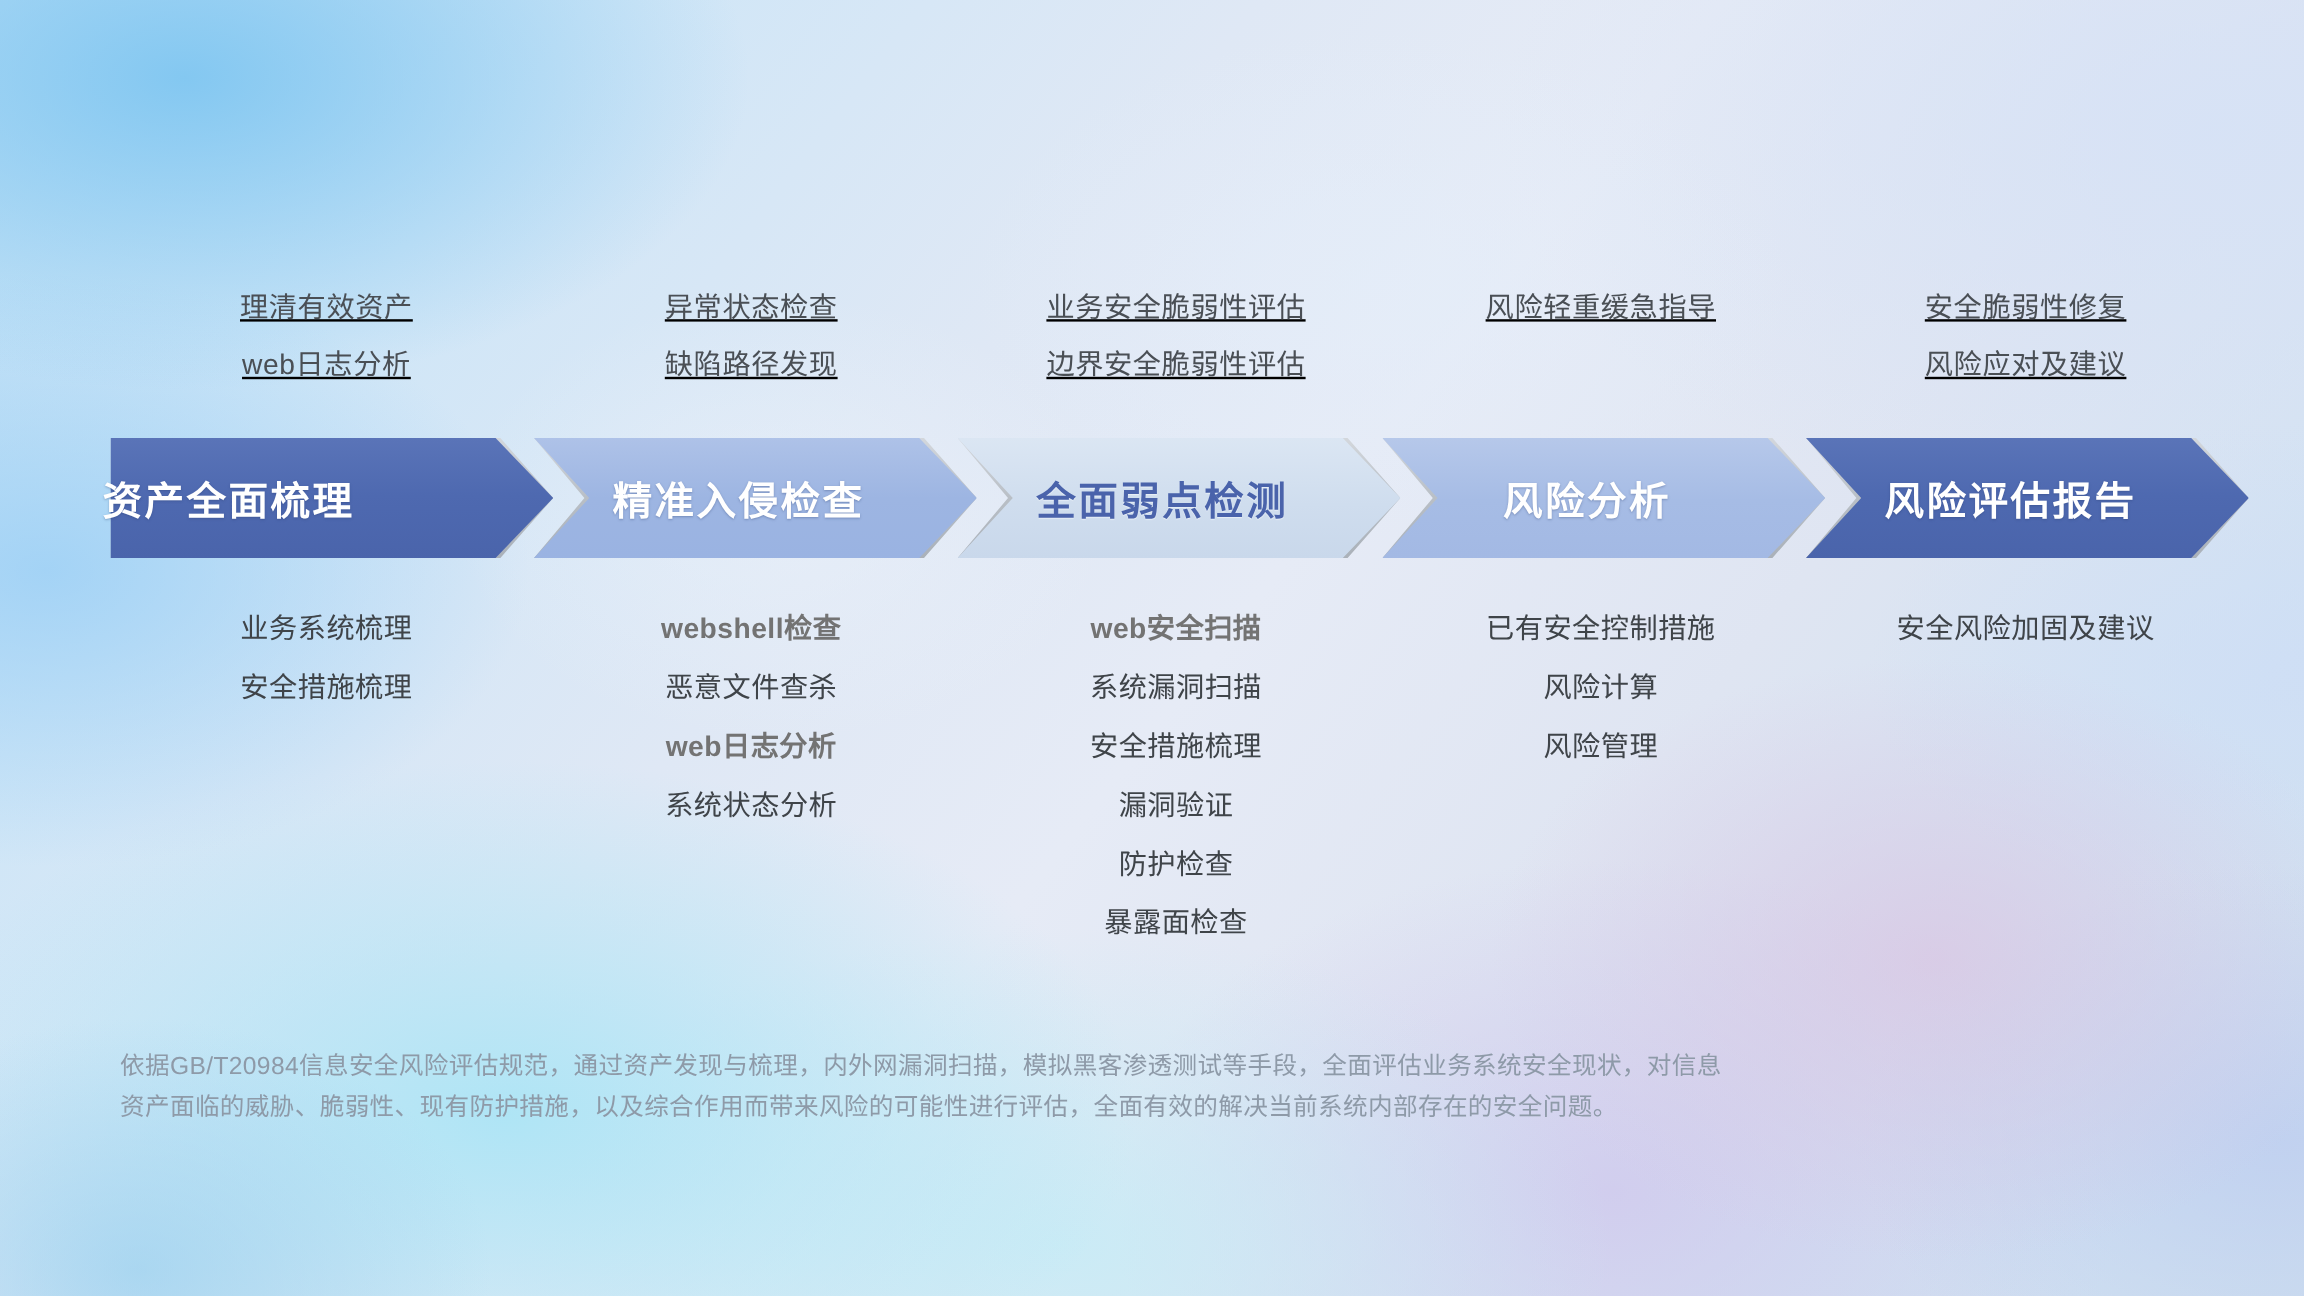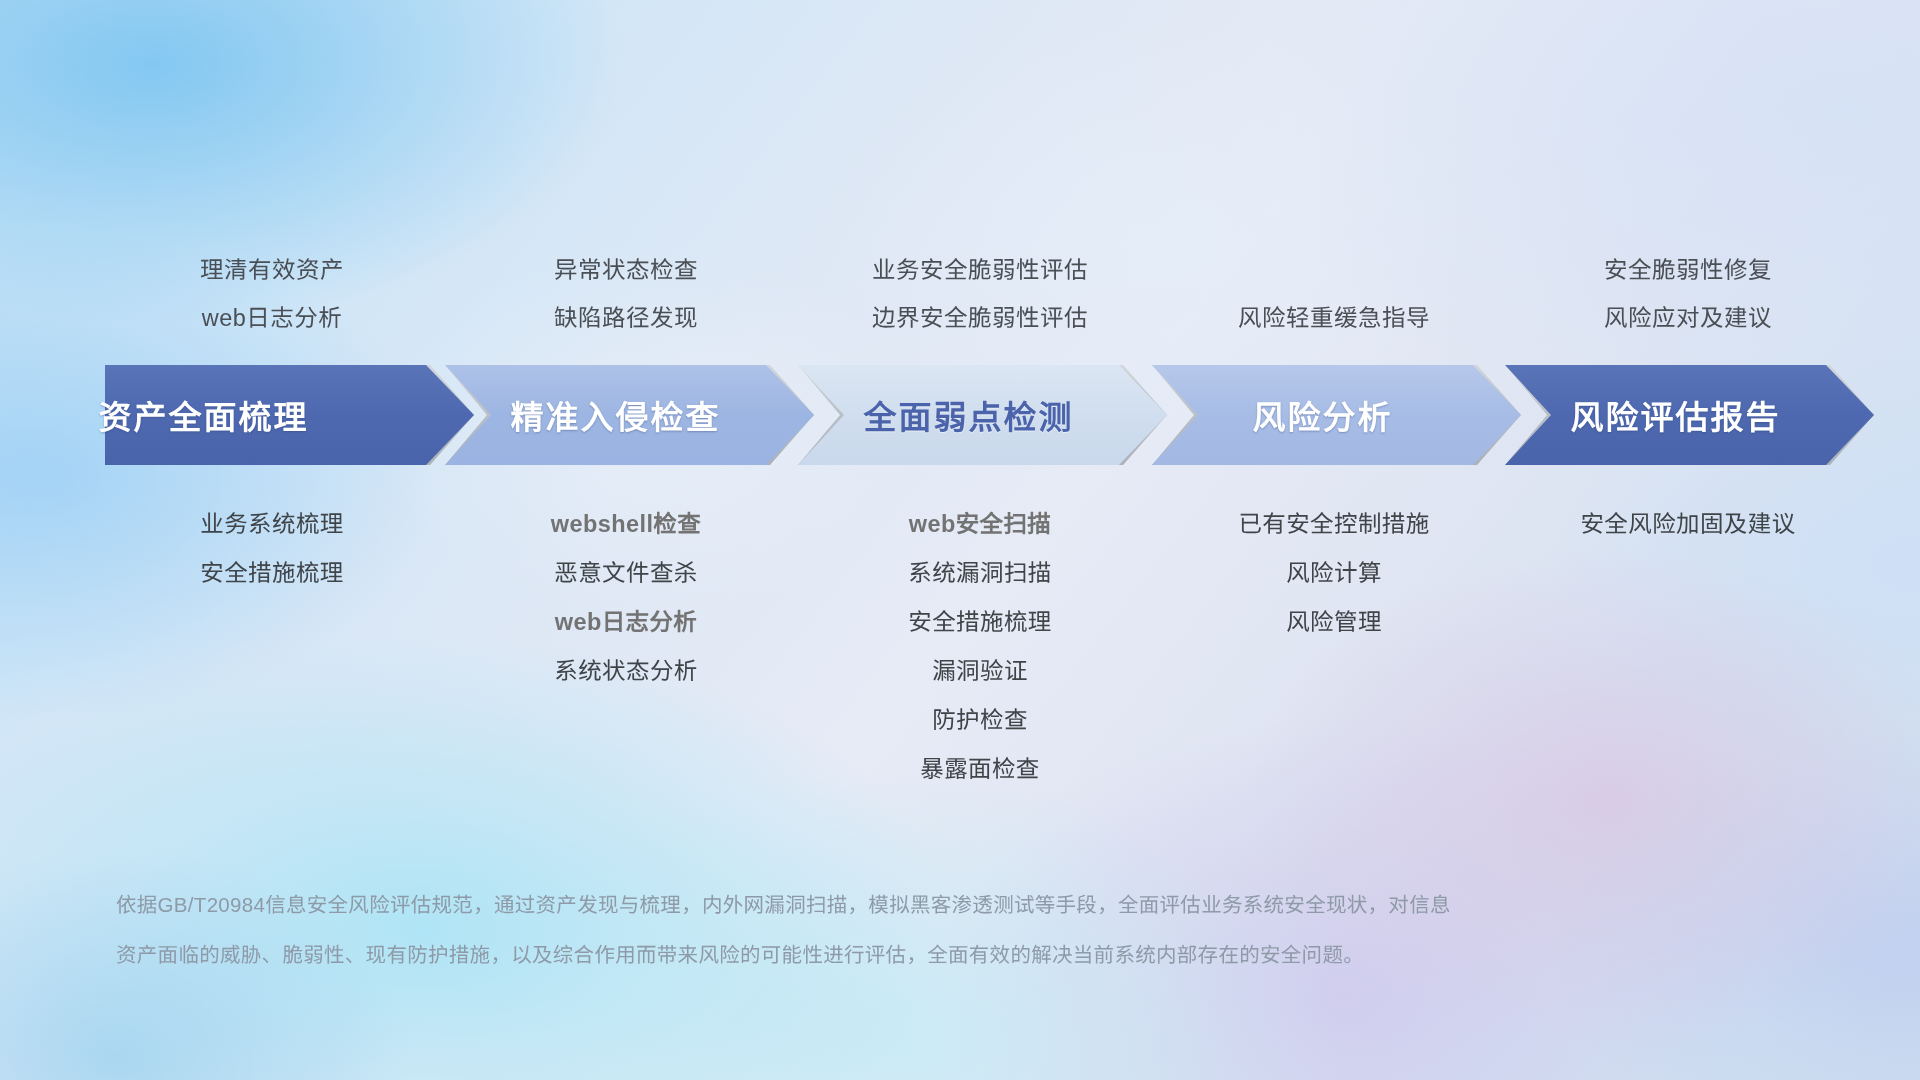--- a/index.html
+++ b/index.html
@@ -74,21 +74,22 @@
   }
 
   
   .top-notes {
     position: absolute;
     left: 95px;
     right: 55px;
     top: 232px;
     height: 110px;
     display: flex;
-    align-items: flex-end;
+    align-items: flex-start;
+    text-decoration: underline;
   }
   .note-line {
     font-size: 23.5px;
     line-height: 48px;
     color: #4a4f55;
     letter-spacing: 0.5px;
     white-space: nowrap;
     text-align: center;
   }
 
@@ -175,21 +176,21 @@
   .footer {
     position: absolute;
     left: 100px;
     right: 95px;
     top: 872px;
     font-size: 20.5px;
     line-height: 34px;
     color: #8e9aa8;
     letter-spacing: 0.3px;
   }
-  .footer p { margin: 16px; }
+  .footer p { margin: 0; }
 </style>
 </head>
 <body>
 
 <div id="slide">
 
   <div class="bg-layer bg-base"></div>
   <div class="bg-layer bg-b1"></div>
   <div class="bg-layer bg-b2"></div>
   <div class="bg-layer bg-b3"></div>
@@ -213,21 +214,21 @@
         <div class="col">
           <div class="note-line">风险轻重缓急指导</div>
         </div>
         <div class="col">
           <div class="note-line">安全脆弱性修复</div>
           <div class="note-line">风险应对及建议</div>
         </div>
       </div>
 
     <div class="band" id="band">
-        <div class="chev first" style="left: 13px; width: 369px; z-index: 5;">
+        <div class="chev first" style="left: 0px; width: 369px; z-index: 5;">
           <div class="shade shade-grey"></div>
           <div class="body fill-dark"></div>
           <div class="label txt-white" style="transform: translateX(-86px);">资产全面梳理</div>
         </div>
         <div class="chev mid" style="left: 353px; width: 369px; z-index: 4;">
           <div class="shade shade-grey"></div>
           <div class="body fill-mid"></div>
           <div class="label txt-white" style="transform: translateX(-14px);">精准入侵检查</div>
         </div>
         <div class="chev mid" style="left: 706px; width: 369px; z-index: 3;">

